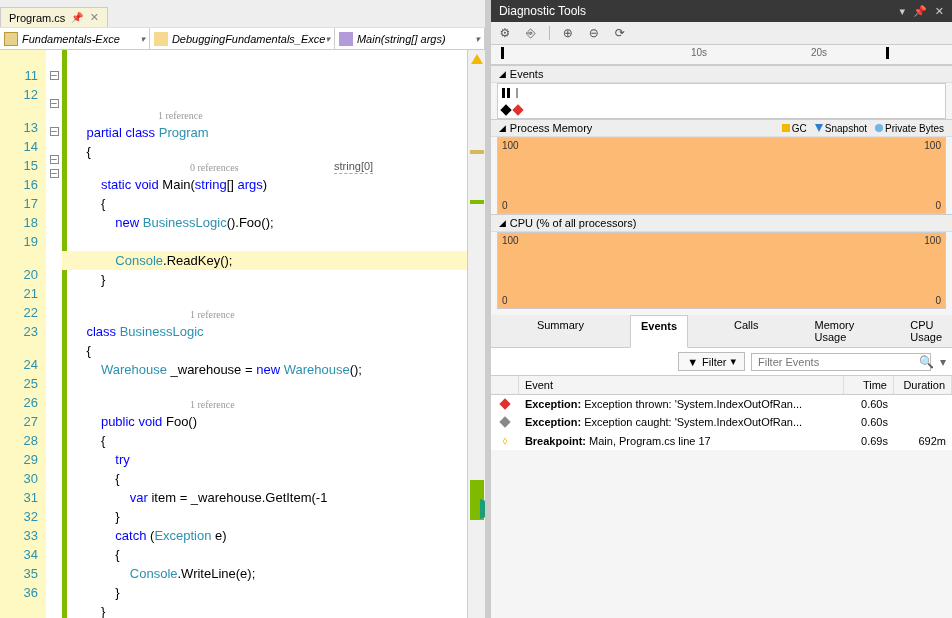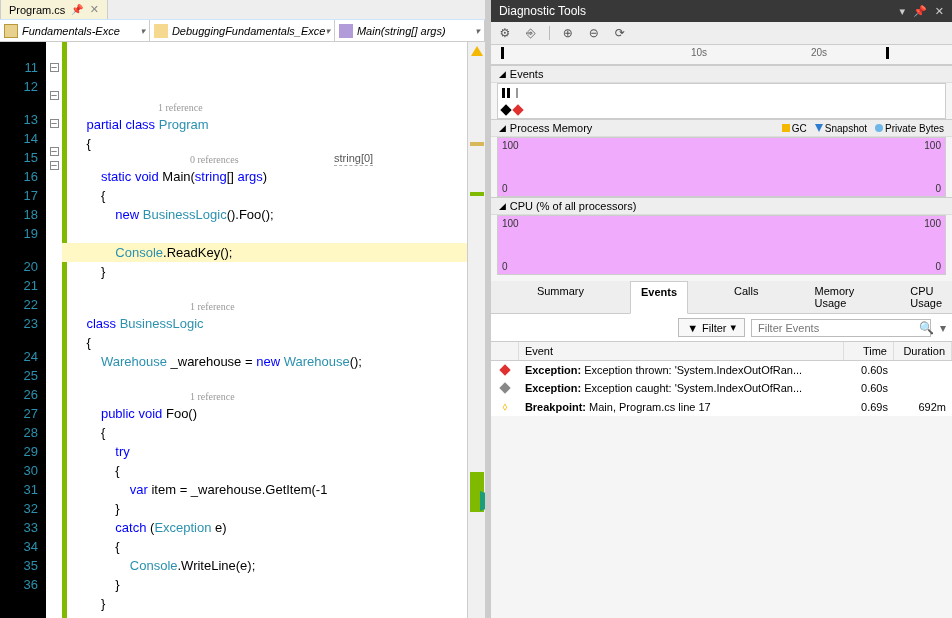--- a/index.html
+++ b/index.html
@@ -1,37 +1,37 @@
 <!DOCTYPE html>
 <html><head>
 <meta charset="utf-8">
 <style>
 * { margin: 0; padding: 0; box-sizing: border-box; font-family: 'Segoe UI', Tahoma, sans-serif; }
 body { width: 952px; height: 618px; display: flex; background: #fff; overflow: hidden; font-size: 12px; }
 .left-panel { width: 520px; display: flex; flex-direction: column; border-right: 6px solid #ccc; }
 .right-panel { flex: 1; display: flex; flex-direction: column; background: #f5f5f5; }
 
 
-.tab-bar { height: 20px; background: #eee; display: flex; align-items: flex-end; border-bottom: 1px solid #cce5ff; }
+.tab-bar { height: 28px; background: #eee; display: flex; align-items: flex-end; border-bottom: 1px solid #cce5ff; }
 .tab { background: #f7f3d8; border: 1px solid #ccc; border-bottom: none; padding: 3px 8px; display: flex; align-items: center; gap: 6px; font-size: 11px; }
 .tab .pin { color: #888; font-size: 10px; }
 .tab .close { color: #888; cursor: pointer; }
 
 
 .dropdown-bar { height: 22px; display: flex; border-bottom: 1px solid #ccc; font-style: italic; }
 .dropdown { flex: 1; border-right: 1px solid #ccc; display: flex; align-items: center; padding: 0 4px; font-size: 11px; position: relative; }
 .dropdown .icon { width: 14px; height: 14px; display: inline-block; margin-right: 4px; }
 .dropdown .arrow { margin-left: auto; color: #666; font-size: 9px; }
 .ns-icon { background: #e8d08d; border: 1px solid #b89838; }
 .cls-icon { background: #f5d98f; }
 .meth-icon { background: #b19cd9; }
 
 
 .editor { flex: 1; display: flex; overflow: hidden; position: relative; background: #fff; }
-.gutter { width: 46px; background: #000000; text-align: right; padding-right: 8px; color: #2b91af; font-family: Consolas, monospace; font-size: 13px; line-height: 19px; padding-top: 2px; }
+.gutter { width: 46px; background: #fef9c3; text-align: right; padding-right: 8px; color: #2b91af; font-family: Consolas, monospace; font-size: 13px; line-height: 19px; padding-top: 2px; }
 .fold-gutter { width: 16px; background: #fff; line-height: 19px; padding-top: 2px; }
 .fold-gutter .fold { font-size: 11px; color: #666; text-align: center; border: 1px solid #888; width: 9px; height: 9px; line-height: 7px; margin: 5px auto 0; cursor: pointer; }
 .code { flex: 1; font-family: Consolas, monospace; font-size: 13px; line-height: 19px; padding-top: 2px; white-space: pre; overflow: hidden; position: relative; }
 .code-line { height: 19px; position: relative; }
 .kw { color: #0000ff; }
 .type { color: #2b91af; }
 .ref-lens { color: #999; font-size: 10px; font-family: 'Segoe UI'; height: 14px; line-height: 14px; }
 .hl-yellow { background: #fff8c4; }
 .param-hint { position: absolute; color: #555; font-size: 11px; border-bottom: 1px dashed #aaa; }
 .margin-bar { position: absolute; left: 0; top: 0; width: 5px; background: #7fba00; height: 100%; }
@@ -56,21 +56,21 @@
 .section-header .spacer { flex: 1; }
 .legend-item { display: inline-flex; align-items: center; gap: 2px; margin-left: 8px; font-size: 10px; }
 .legend-sw { width: 8px; height: 8px; display: inline-block; }
 
 .events-strip { height: 36px; background: #fff; border: 1px solid #ccc; margin: 0 6px; display: flex; flex-direction: column; }
 .events-row { flex: 1; display: flex; align-items: center; padding-left: 4px; gap: 4px; }
 .pause-icon { width: 10px; height: 10px; display: flex; gap: 2px; }
 .pause-icon span { width: 3px; background: #000; }
 .diamond { width: 8px; height: 8px; transform: rotate(45deg); }
 
-.chart-box { height: 60px; background: #f0abfc; border: 1px solid #ccc; margin: 0 6px; position: relative; }
+.chart-box { height: 77px; background: #fdba74; border: 1px solid #ccc; margin: 0 6px; position: relative; }
 .chart-ylabel { position: absolute; font-size: 10px; color: #333; }
 
 .detail-tabs { display: flex; border-bottom: 1px solid #ccc; background: #eee; margin-top: 6px; }
 .detail-tab { padding: 4px 10px; font-size: 11px; cursor: pointer; margin-left: 36px; }
 .detail-tab.active { background: #fff; border: 1px solid #ccc; border-bottom: 1px solid #fff; margin-bottom: -1px; font-weight: 600; }
 
 .filter-bar { display: flex; padding: 4px 6px; gap: 6px; background: #fff; border-bottom: 1px solid #ccc; align-items: center; justify-content: flex-end; }
 .filter-btn { border: 1px solid #bbb; padding: 2px 8px; background: #f8f8f8; font-size: 11px; display: flex; align-items: center; gap: 4px; }
 .filter-input { flex: 1; max-width: 180px; border: 1px solid #bbb; padding: 2px 6px; padding-right: 20px; font-size: 11px; }
 .filter-search { color: #666; margin-left: -18px; z-index: 1; }

